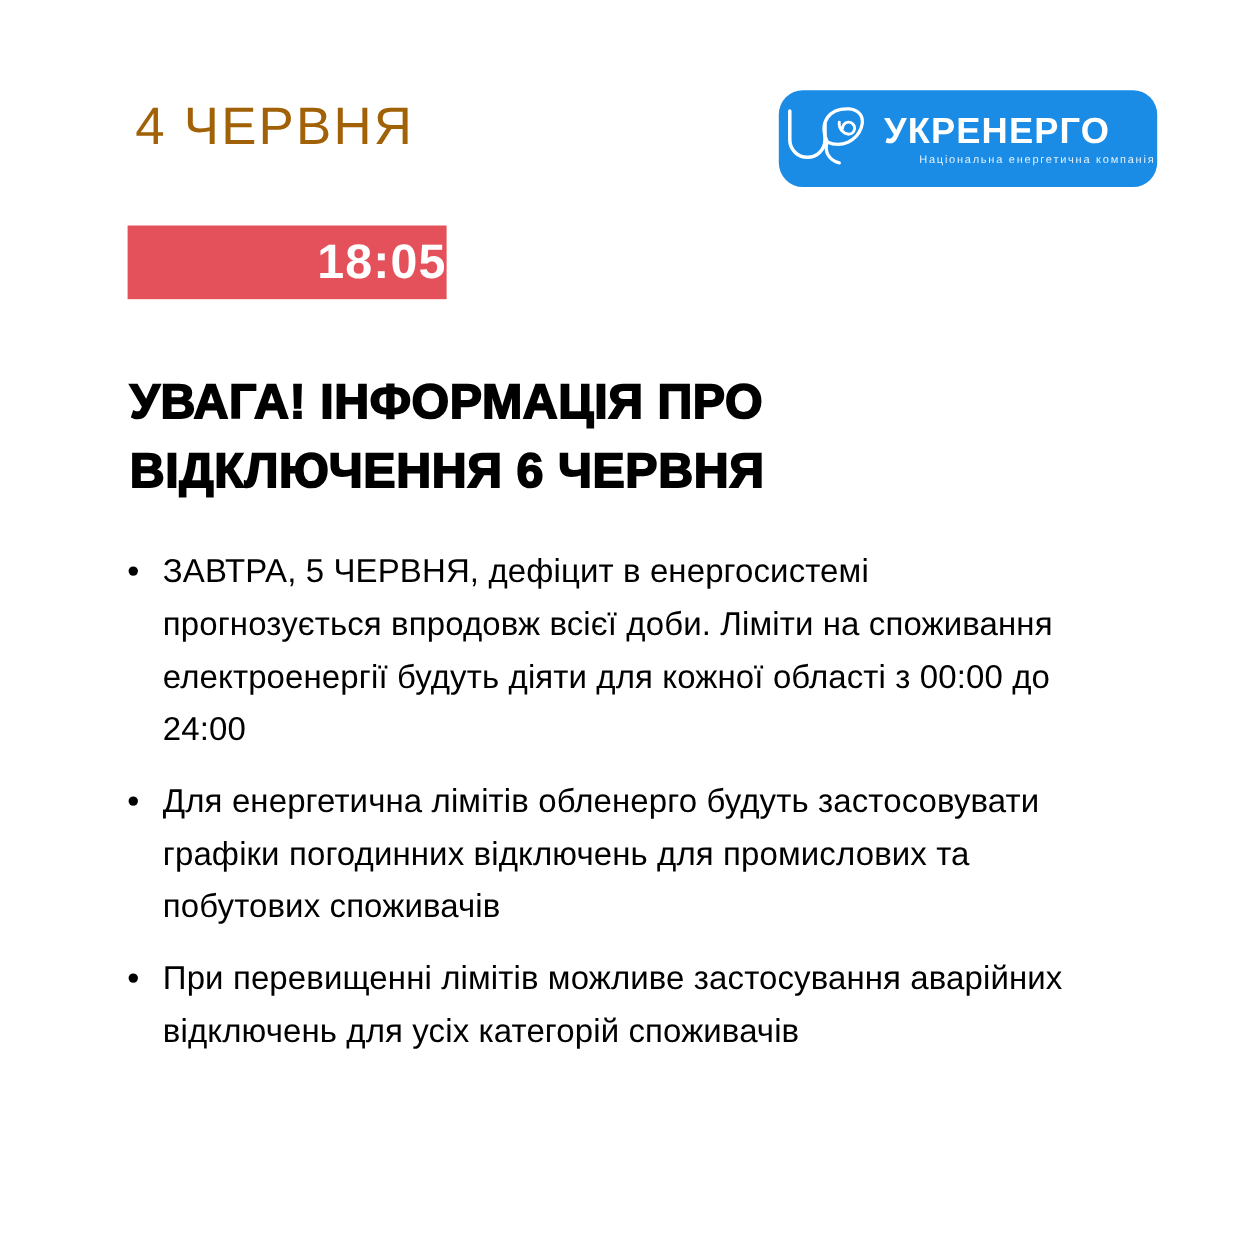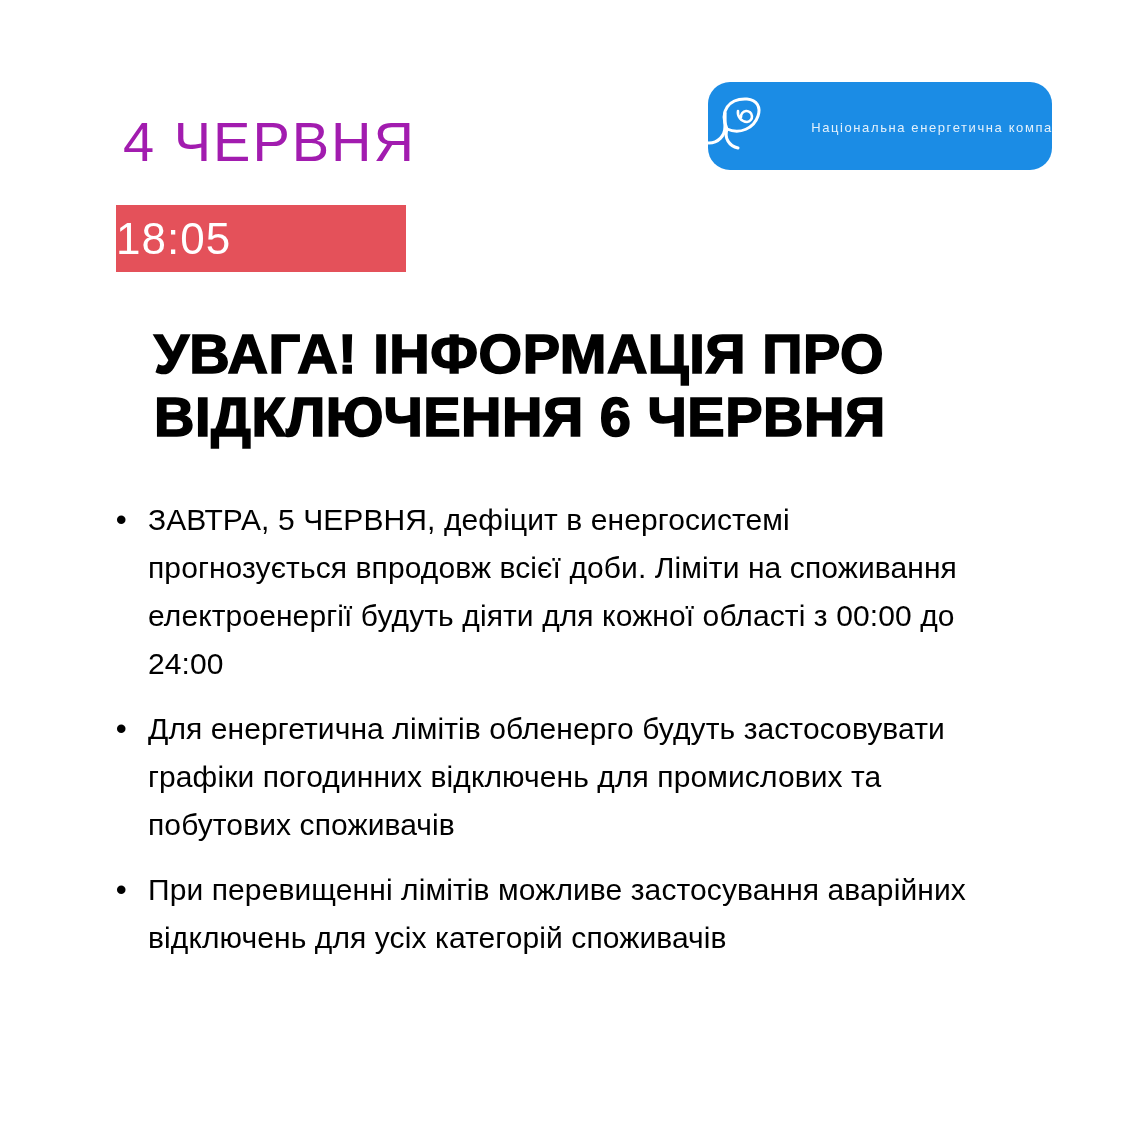--- a/index.html
+++ b/index.html
@@ -15,25 +15,25 @@
     font-family:"Liberation Sans", sans-serif;
     color:var(--text);
     position:relative;
     overflow:hidden;
   }
   .canvas{position:absolute;inset:0;}
 
   
   .date{
     position:absolute;
-    left:123px;top:109px;
-    font-size:56px;
+    left:123px;top:88px;
+    font-size:48px;
     font-weight:400;
     letter-spacing:2px;
-    color:#a21caf;
+    color:#a16207;
     white-space:nowrap;
   }
   .logo{
     position:absolute;
     left:708px;top:82px;
     width:344px;height:88px;
     background:var(--brand-blue);
     border-radius:22px;
     display:flex;
     align-items:center;
@@ -46,54 +46,53 @@
   .logo-name{
     color:#ffffff;
     font-size:33px;
     font-weight:bold;
     letter-spacing:1px;
     line-height:36px;
     white-space:nowrap;
   }
   .logo-tagline{
     color:rgba(255,255,255,0.88);
-    font-size:13px;
+    font-size:10px;
     letter-spacing:1.6px;
     margin-top:3px;
     white-space:nowrap;
     padding-left:32px;
   }
 
   
   .time-badge{
     position:absolute;
     left:116px;top:205px;
     width:290px;height:67px;
     background:var(--badge-red);
     color:#ffffff;
     display:flex;
     align-items:center;
-    justify-content:flex-start;
+    justify-content:flex-end;
     font-size:44px;
-    font-weight:normal;
+    font-weight:bold;
     letter-spacing:1px;
   }
 
   
   .heading{
     position:absolute;
-    left:118px;top:322px;
-    font-size:56px;
+    left:118px;top:334px;
+    font-size:44px;
     line-height:63px;
     font-weight:bold;
     color:var(--text);
     -webkit-text-stroke:1.6px var(--text);
     letter-spacing:0.5px;
     white-space:nowrap;
-    margin-left:36px;
   }
 
   
   .bullets{
     position:absolute;
     left:116px;top:496px;
     width:880px;
     list-style:none;
   }
   .bullet{
@@ -132,20 +131,21 @@
         <path d="M8 6 V32 a16 16 0 0 0 32 0 V18" stroke="#ffffff" stroke-width="3.2" stroke-linecap="round" fill="none"></path>
 
         <path d="M42 34 C34 16 44 3 62 4 C72 5 76 12 73 21 C69 33 55 40 42 34 Z" stroke="#ffffff" stroke-width="3" stroke-linejoin="round" fill="none"></path>
 
         <path d="M56 22 a5.5 5.5 0 1 1 6 5 a9.5 9.5 0 0 1 -9 -11" stroke="#ffffff" stroke-width="2.6" stroke-linecap="round" fill="none"></path>
 
         <path d="M42 34 c-3 9 2 17 11 19" stroke="#ffffff" stroke-width="3" stroke-linecap="round" fill="none"></path>
       </svg>
     </span>
     <span class="logo-textcol">
+      <span class="logo-name">УКРЕНЕРГО</span>
       <span class="logo-tagline">Національна енергетична компанія</span>
     </span>
   </div>
 
   <div class="time-badge">
     <span>18:05</span>
   </div>
 
   <h1 class="heading">
     <span>УВАГА! ІНФОРМАЦІЯ ПРО</span><br>

